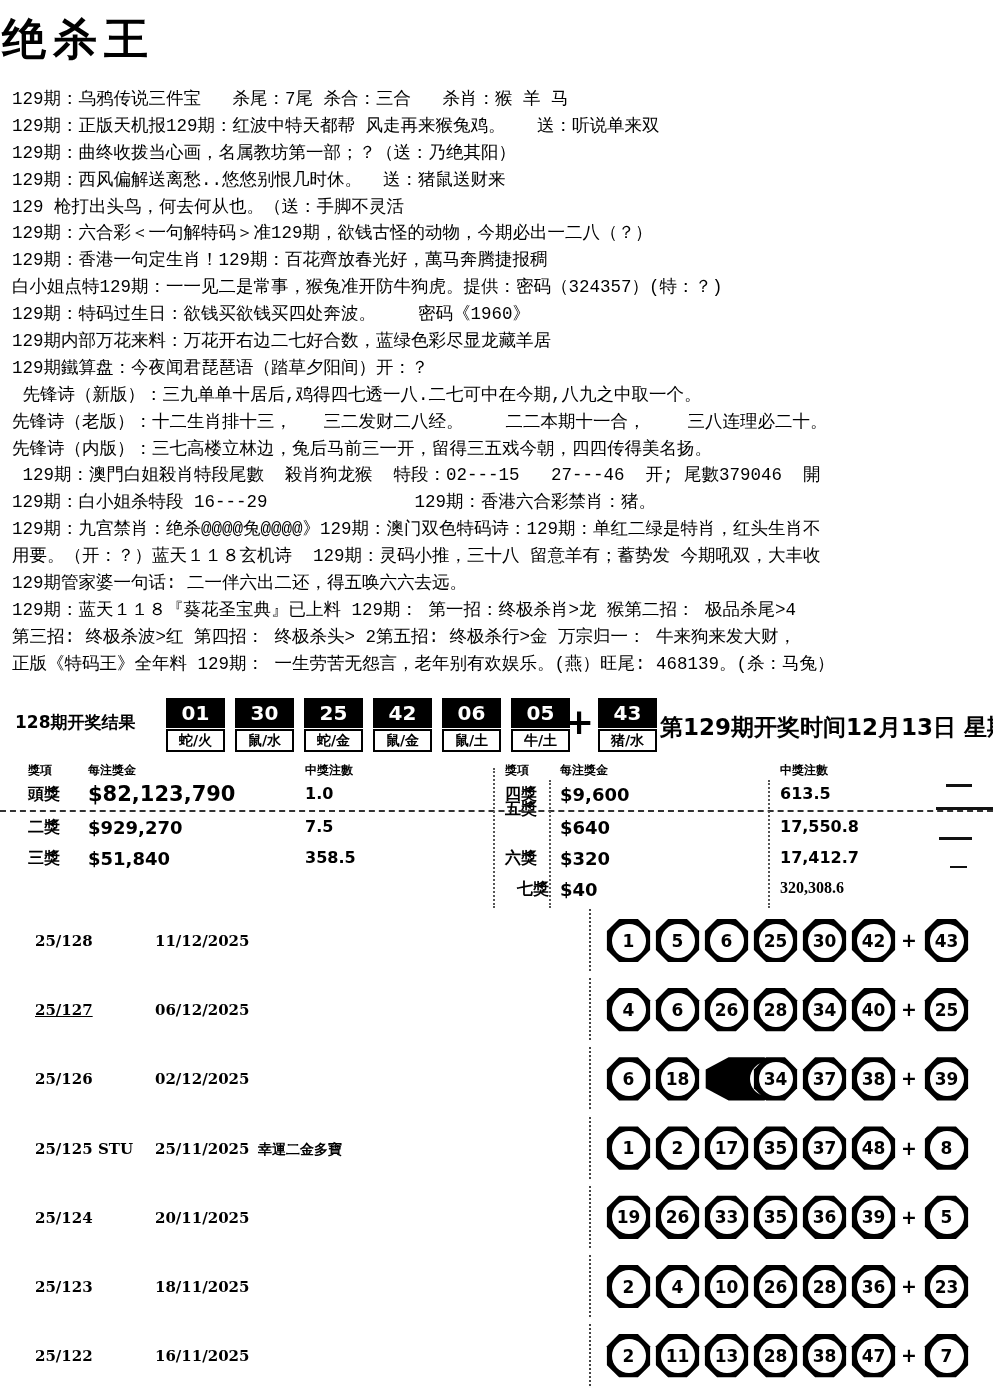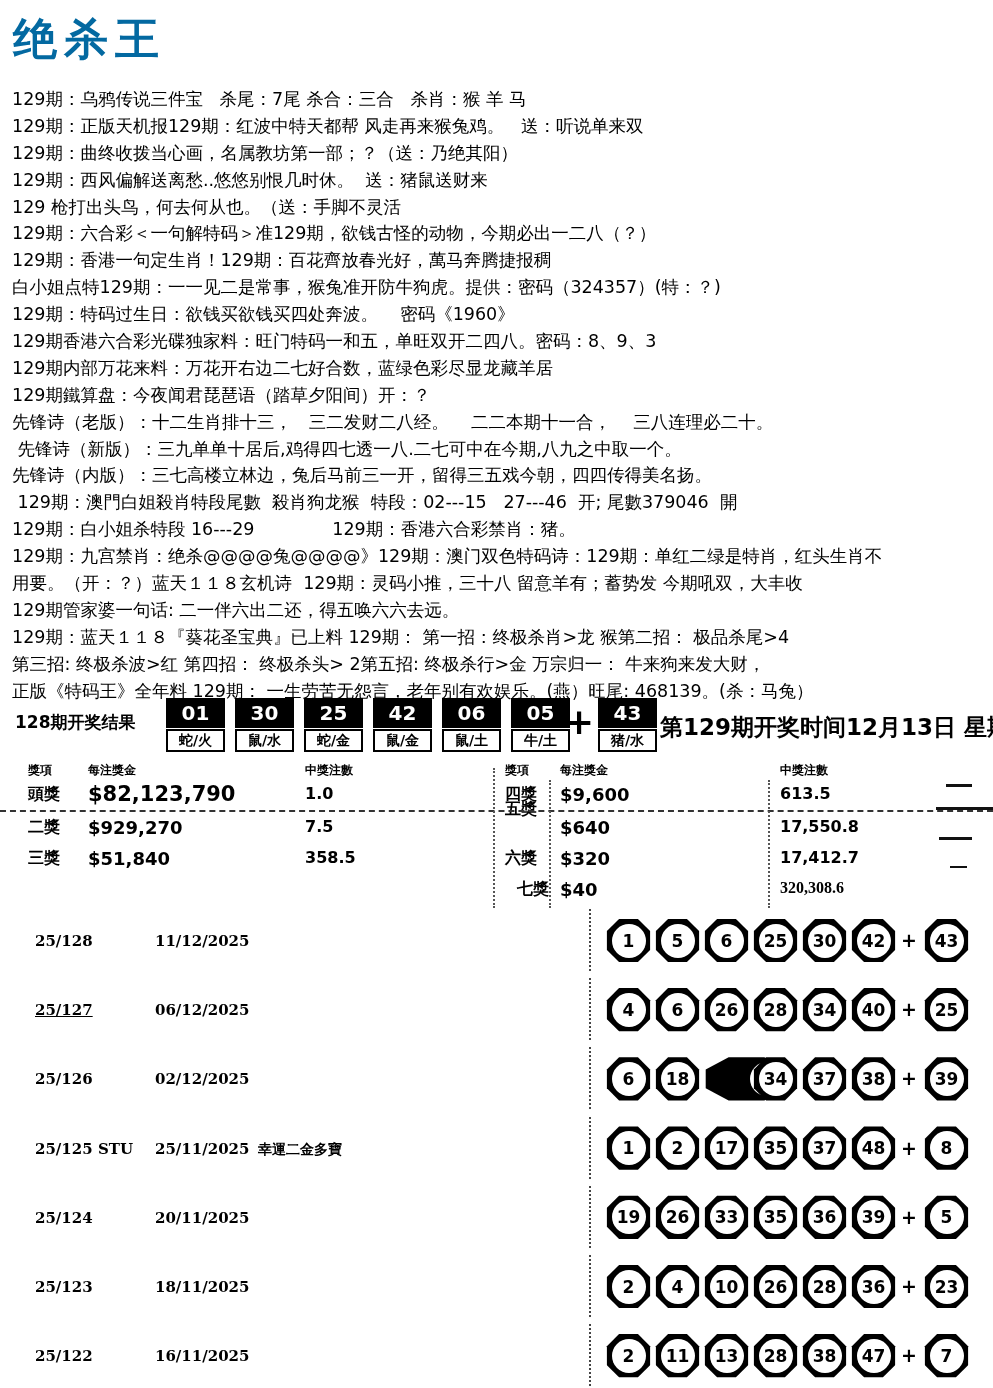--- a/index.html
+++ b/index.html
@@ -1,25 +1,25 @@
 <!DOCTYPE html>
 <html><head>
 <meta charset="utf-8">
 <style>
   html,body{margin:0;padding:0;background:#fff;}
   .page{
     position:relative;width:993px;height:1388px;background:#ffffff;color:#000;
     font-family:"DejaVu Sans","Liberation Sans",sans-serif;overflow:hidden;
   }
   .title{
-    position:absolute;left:13px;top:10px;margin:0;
+    position:absolute;left:2px;top:10px;margin:0;
     font-family:"DejaVu Serif","Liberation Serif",serif;
-    font-size:44px;font-weight:bold;letter-spacing:7px;color:#0369a1;
+    font-size:44px;font-weight:bold;letter-spacing:7px;color:#000000;
   }
-  .tips{position:absolute;left:12px;top:86px;width:978px;}
+  .tips{position:absolute;left:12px;top:86px;width:978px;font-family:Liberation Mono, monospace;}
   .tip-line{
     white-space:pre;font-size:17.5px;line-height:26.9px;height:26.9px;
     letter-spacing:0;color:#000;overflow:hidden;
   }
   
   .draw-label{position:absolute;left:15px;top:711px;font-size:17px;font-weight:bold;}
   .next-draw{position:absolute;left:660px;top:712px;font-size:23px;font-weight:bold;white-space:pre;}
   .mball{position:absolute;top:698px;width:59px;}
   .mnum{height:30px;background:#000;color:#fff;font-weight:bold;font-size:20px;
         display:flex;align-items:center;justify-content:center;}
@@ -66,25 +66,24 @@
   <div class="tips" id="tips">
       <div class="tip-line">129期：乌鸦传说三件宝   杀尾：7尾 杀合：三合   杀肖：猴 羊 马</div>
       <div class="tip-line">129期：正版天机报129期：红波中特天都帮 风走再来猴兔鸡。   送：听说单来双</div>
       <div class="tip-line">129期：曲终收拨当心画，名属教坊第一部；？（送：乃绝其阳）</div>
       <div class="tip-line">129期：西风偏解送离愁..悠悠别恨几时休。  送：猪鼠送财来</div>
       <div class="tip-line">129 枪打出头鸟，何去何从也。（送：手脚不灵活</div>
       <div class="tip-line">129期：六合彩＜一句解特码＞准129期，欲钱古怪的动物，今期必出一二八（？）</div>
       <div class="tip-line">129期：香港一句定生肖！129期：百花齊放春光好，萬马奔腾捷报稠</div>
       <div class="tip-line">白小姐点特129期：一一见二是常事，猴兔准开防牛狗虎。提供：密码（324357）(特：？)</div>
       <div class="tip-line">129期：特码过生日：欲钱买欲钱买四处奔波。    密码《1960》</div>
-      <div class="tip-line">129期香港六合彩光碟独家料：旺门特码一和五，单旺双开二四八。密码：8、9、3</div>
       <div class="tip-line">129期内部万花来料：万花开右边二七好合数，蓝绿色彩尽显龙藏羊居</div>
       <div class="tip-line">129期鐵算盘：今夜闻君琵琶语（踏草夕阳间）开：？</div>
+      <div class="tip-line"> 先锋诗（新版）：三九单单十居后,鸡得四七透一八.二七可中在今期,八九之中取一个。</div>
       <div class="tip-line">先锋诗（老版）：十二生肖排十三，   三二发财二八经。    二二本期十一合，    三八连理必二十。</div>
-      <div class="tip-line"> 先锋诗（新版）：三九单单十居后,鸡得四七透一八.二七可中在今期,八九之中取一个。</div>
       <div class="tip-line">先锋诗（内版）：三七高楼立林边，兔后马前三一开，留得三五戏今朝，四四传得美名扬。</div>
       <div class="tip-line"> 129期：澳門白姐殺肖特段尾數  殺肖狗龙猴  特段：02---15   27---46  开; 尾數379046  開</div>
       <div class="tip-line">129期：白小姐杀特段 16---29              129期：香港六合彩禁肖：猪。</div>
       <div class="tip-line">129期：九宫禁肖：绝杀@@@@兔@@@@》129期：澳门双色特码诗：129期：单红二绿是特肖，红头生肖不</div>
       <div class="tip-line">用要。（开：？）蓝天１１８玄机诗  129期：灵码小推，三十八 留意羊有；蓄势发 今期吼双，大丰收</div>
       <div class="tip-line">129期管家婆一句话: 二一伴六出二还，得五唤六六去远。</div>
       <div class="tip-line">129期：蓝天１１８『葵花圣宝典』已上料 129期： 第一招：终极杀肖&gt;龙 猴第二招： 极品杀尾&gt;4</div>
       <div class="tip-line">第三招: 终极杀波&gt;红 第四招： 终极杀头&gt; 2第五招: 终极杀行&gt;金 万宗归一： 牛来狗来发大财，</div>
       <div class="tip-line">正版《特码王》全年料 129期： 一生劳苦无怨言，老年别有欢娱乐。(燕）旺尾: 468139。(杀：马兔）</div>
     </div>

